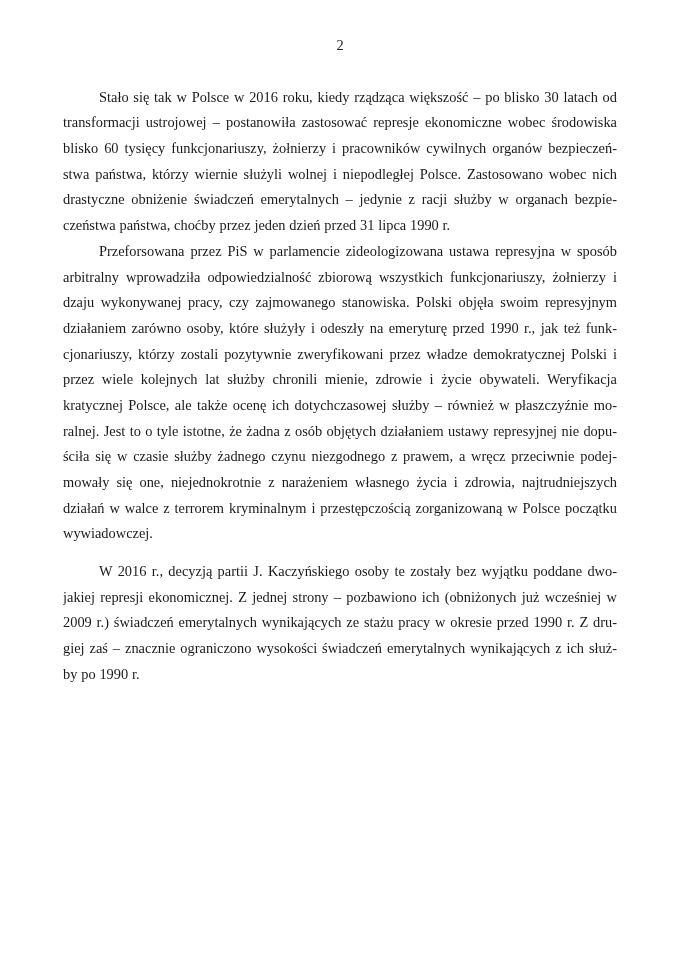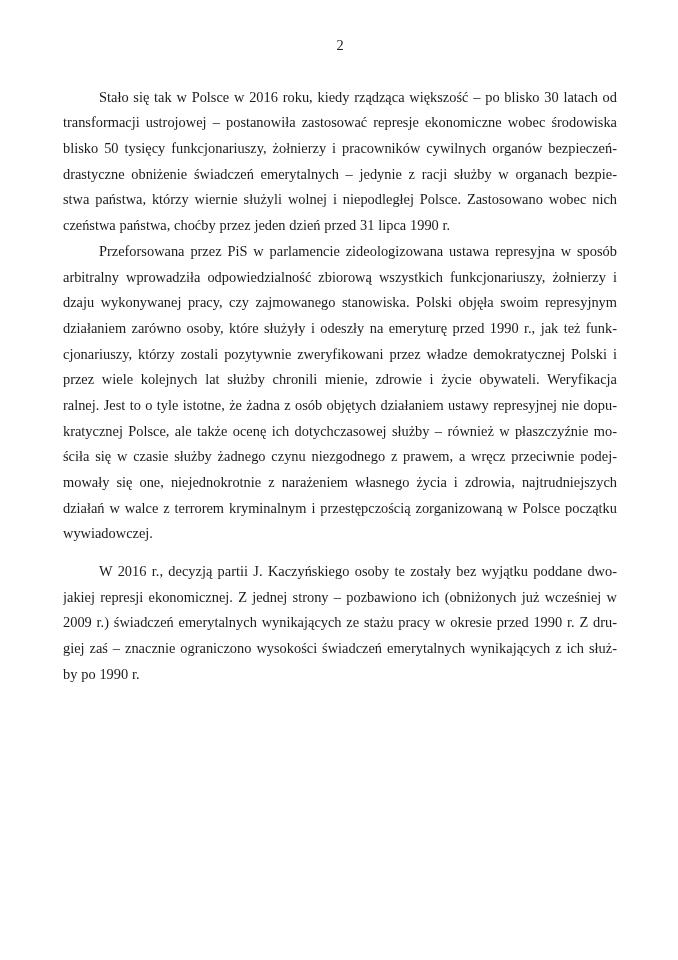--- a/index.html
+++ b/index.html
@@ -48,35 +48,35 @@
 </style>
 </head>
 <body>
 
 <div class="page">
   <div class="page-number">2</div>
 
   <div class="paragraph">
     <div class="line first">Stało się tak w Polsce w 2016 roku, kiedy rządząca większość – po blisko 30 latach od</div>
     <div class="line">transformacji ustrojowej – postanowiła zastosować represje ekonomiczne wobec środowiska</div>
-    <div class="line">blisko 50 tysięcy funkcjonariuszy, żołnierzy i pracowników cywilnych organów bezpieczeń-</div>
+    <div class="line">blisko 60 tysięcy funkcjonariuszy, żołnierzy i pracowników cywilnych organów bezpieczeń-</div>
+    <div class="line">stwa państwa, którzy wiernie służyli wolnej i niepodległej Polsce. Zastosowano wobec nich</div>
     <div class="line">drastyczne obniżenie świadczeń emerytalnych – jedynie z racji służby w organach bezpie-</div>
-    <div class="line">stwa państwa, którzy wiernie służyli wolnej i niepodległej Polsce. Zastosowano wobec nich</div>
     <div class="line last">czeństwa państwa, choćby przez jeden dzień przed 31 lipca 1990 r.</div>
   </div>
 
   <div class="paragraph">
     <div class="line first">Przeforsowana przez PiS w parlamencie zideologizowana ustawa represyjna w sposób</div>
     <div class="line">arbitralny wprowadziła odpowiedzialność zbiorową wszystkich funkcjonariuszy, żołnierzy i</div>
     <div class="line">dzaju wykonywanej pracy, czy zajmowanego stanowiska. Polski objęła swoim represyjnym</div>
     <div class="line">działaniem zarówno osoby, które służyły i odeszły na emeryturę przed 1990 r., jak też funk-</div>
     <div class="line">cjonariuszy, którzy zostali pozytywnie zweryfikowani przez władze demokratycznej Polski i</div>
     <div class="line">przez wiele kolejnych lat służby chronili mienie, zdrowie i życie obywateli. Weryfikacja</div>
+    <div class="line">kratycznej Polsce, ale także ocenę ich dotychczasowej służby – również w płaszczyźnie mo-</div>
     <div class="line">ralnej. Jest to o tyle istotne, że żadna z osób objętych działaniem ustawy represyjnej nie dopu-</div>
-    <div class="line">kratycznej Polsce, ale także ocenę ich dotychczasowej służby – również w płaszczyźnie mo-</div>
     <div class="line">ściła się w czasie służby żadnego czynu niezgodnego z prawem, a wręcz przeciwnie podej-</div>
     <div class="line">mowały się one, niejednokrotnie z narażeniem własnego życia i zdrowia, najtrudniejszych</div>
     <div class="line">działań w walce z terrorem kryminalnym i przestępczością zorganizowaną w Polsce początku</div>
     <div class="line last">wywiadowczej.</div>
   </div>
 
   <div class="paragraph spaced-before">
     <div class="line first">W 2016 r., decyzją partii J. Kaczyńskiego osoby te zostały bez wyjątku poddane dwo-</div>
     <div class="line">jakiej represji ekonomicznej. Z jednej strony – pozbawiono ich (obniżonych już wcześniej w</div>
     <div class="line">2009 r.) świadczeń emerytalnych wynikających ze stażu pracy w okresie przed 1990 r. Z dru-</div>

